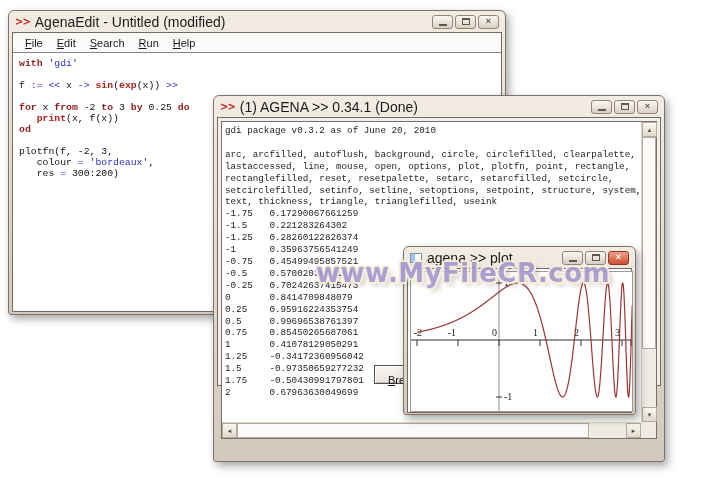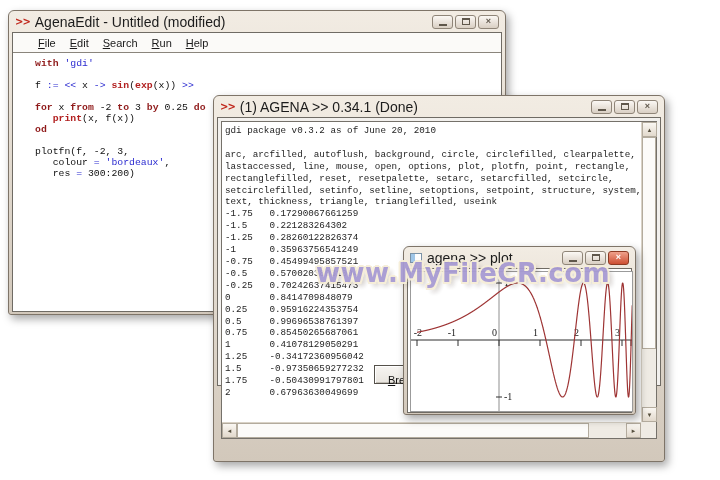--- a/index.html
+++ b/index.html
@@ -21,26 +21,26 @@
           justify-content:center; font-size:9px; line-height:1; color:#5f574b; font-weight:bold; }
   .glyph-min { width:8px; height:2px; background:#5f574b; margin-top:6px; }
   .glyph-max { width:8px; height:7px; border:1px solid #5f574b; border-top-width:2px; }
   .ctrl-close-active { background:linear-gradient(#efa18b,#cd4f33); border-color:#8c3a23; color:#fff; }
   .win-body { position:relative; background:#fff; border:1px solid #6f6b64; }
 
   
   #win-edit { left:8px; top:10px; width:498px; height:305px; z-index:1; }
   #win-edit .win-body { height:280px; }
   .menubar { height:20px; background:#fbfaf8; border-bottom:1px solid #8a857c;
-             display:flex; align-items:center; padding-left:18px; }
+             display:flex; align-items:center; padding-left:5px; }
   .menu-item { font-size:11px; color:#1a1a1a; padding:0 7px; }
   .editor { position:absolute; left:0; right:0; top:21px; bottom:0; background:#fff;
             padding:4px 0 0 6px; font-family:"Liberation Mono", monospace;
             font-size:9.8px; line-height:11px; overflow:hidden; }
-  .code-line { white-space:pre;margin-left:16px; }
+  .code-line { white-space:pre; }
   .tok-k { color:#8f1a1a; font-weight:bold; }
   .tok-f { color:#b22020; font-weight:bold; }
   .tok-s { color:#2b2bd0; }
   .tok-o { color:#2b2bd0; }
   .tok-p { color:#101010; }
 
   
   #win-console { left:213px; top:95px; width:452px; height:367px; z-index:2; }
   #win-console .win-body { height:269px; background:#f2f0ed; }
   .textbox { position:absolute; left:3px; right:3px; top:3px; height:318px;

